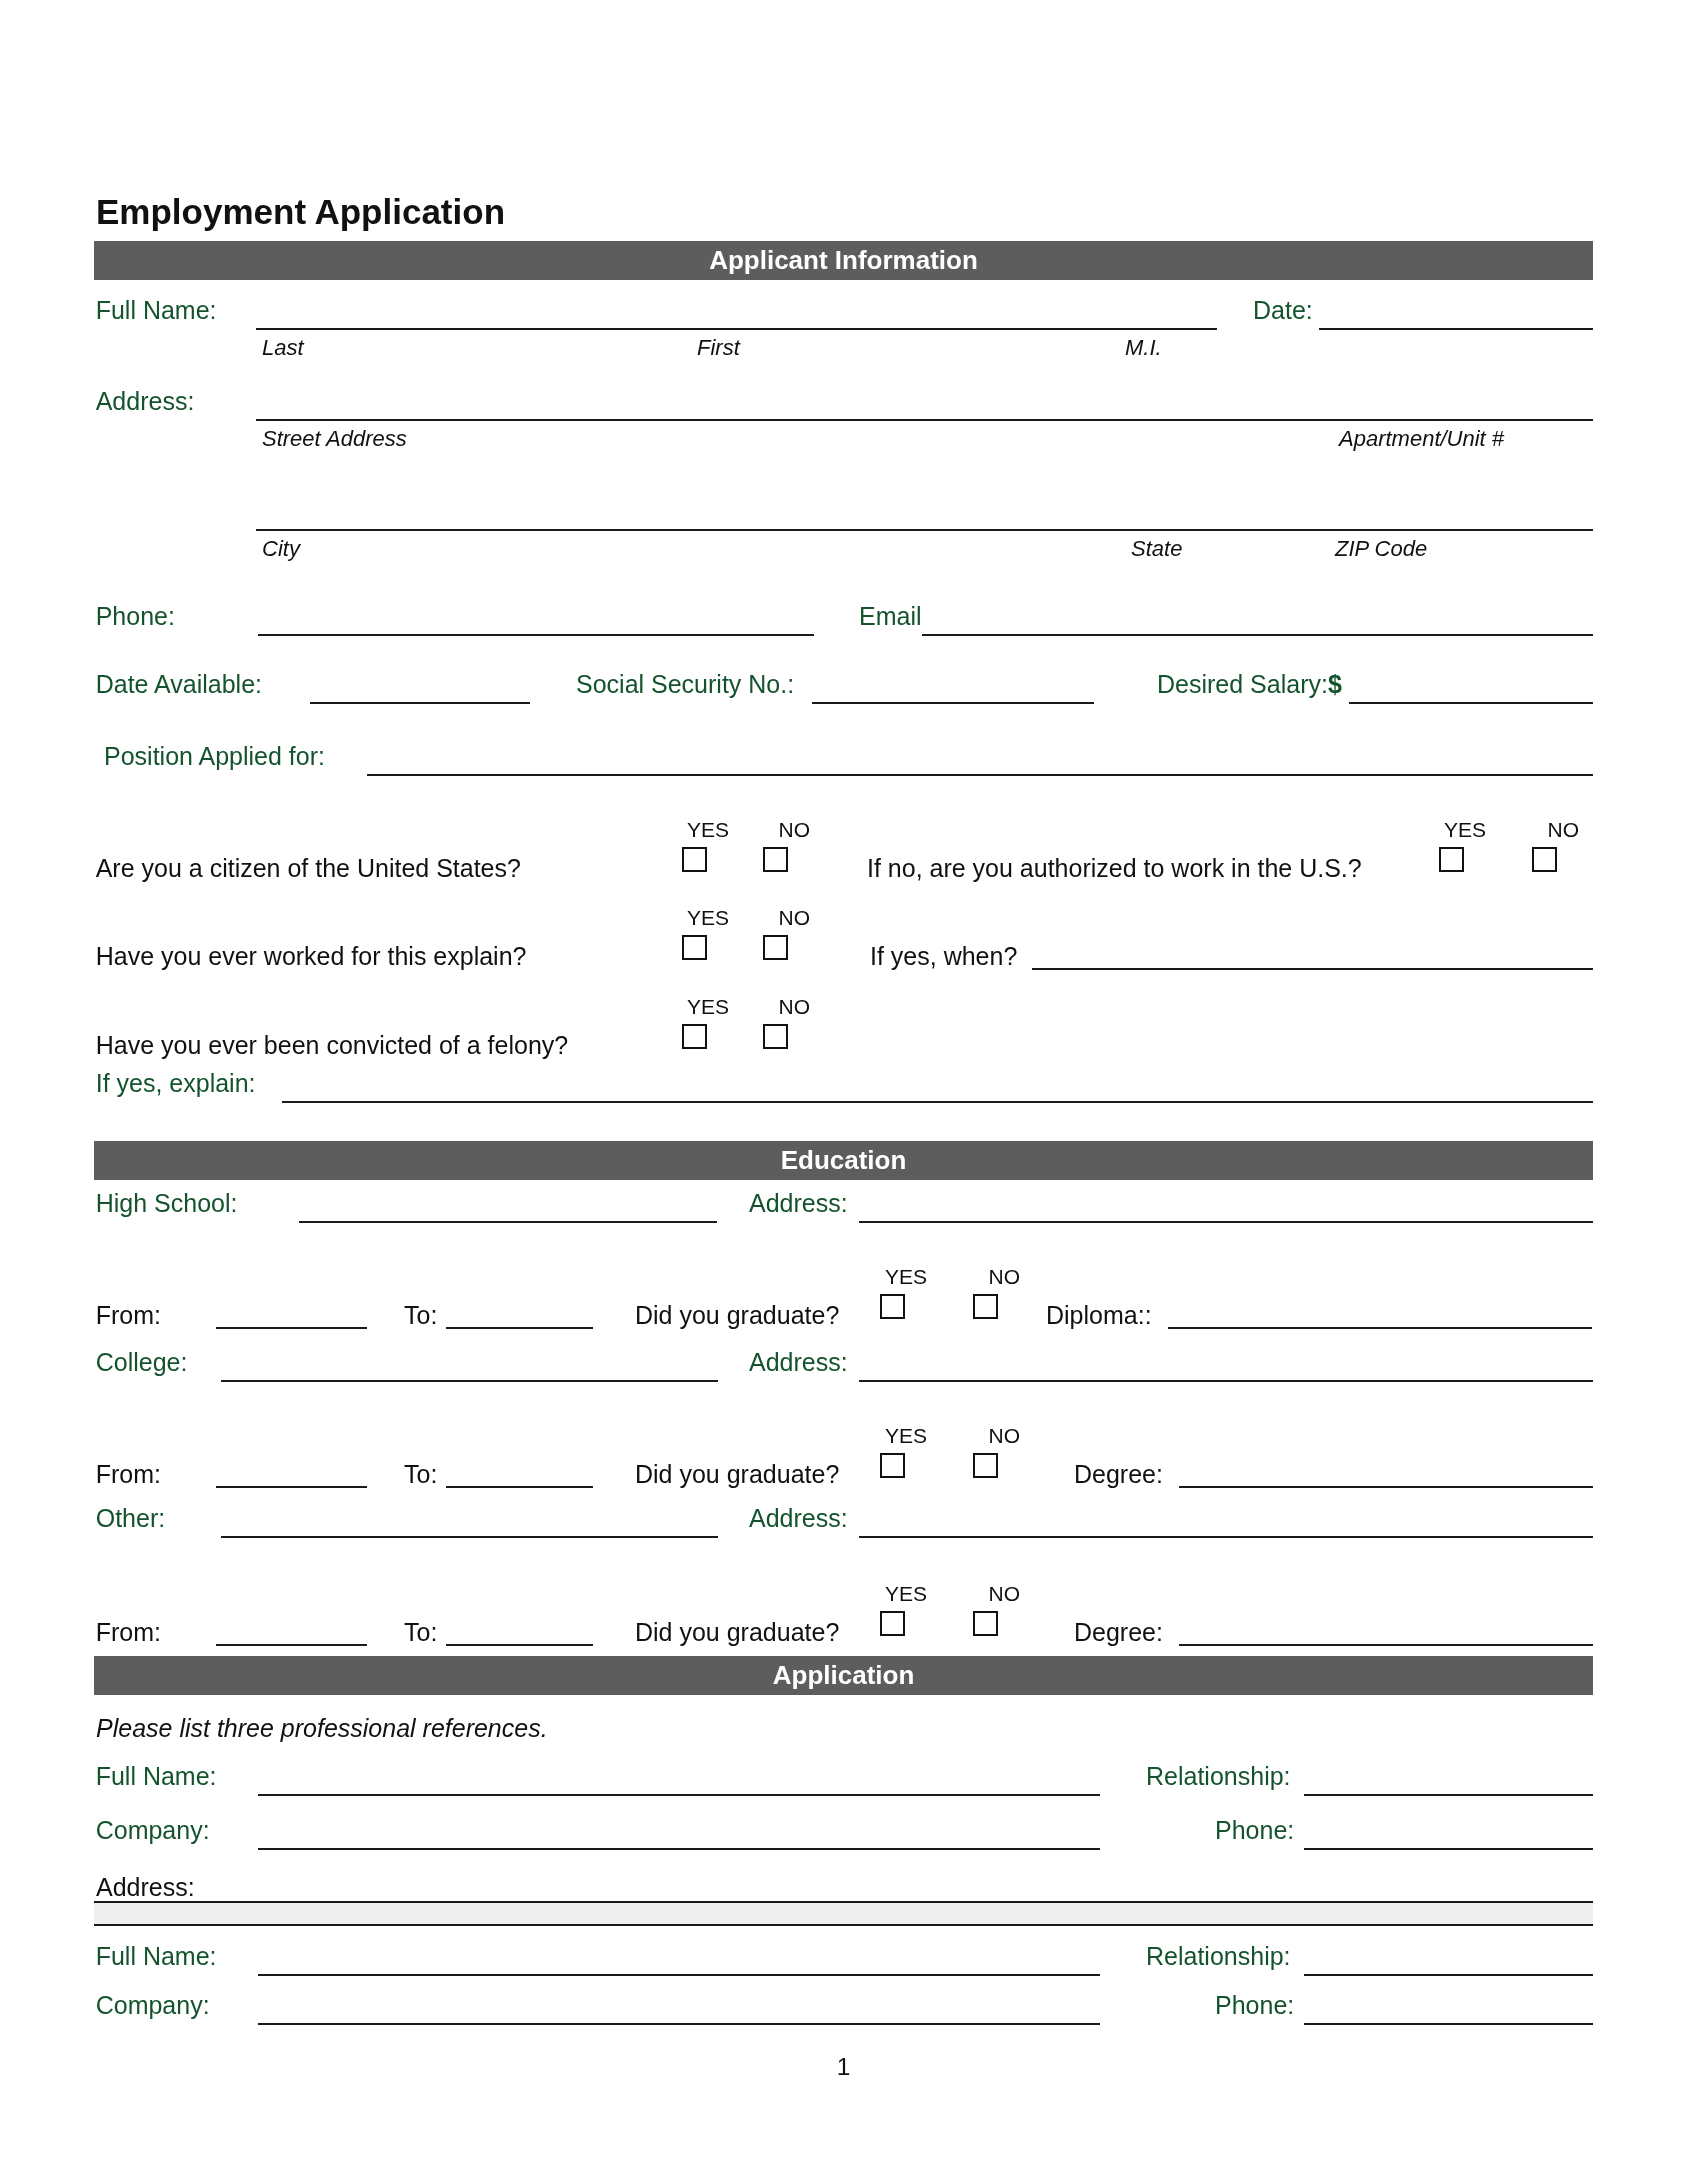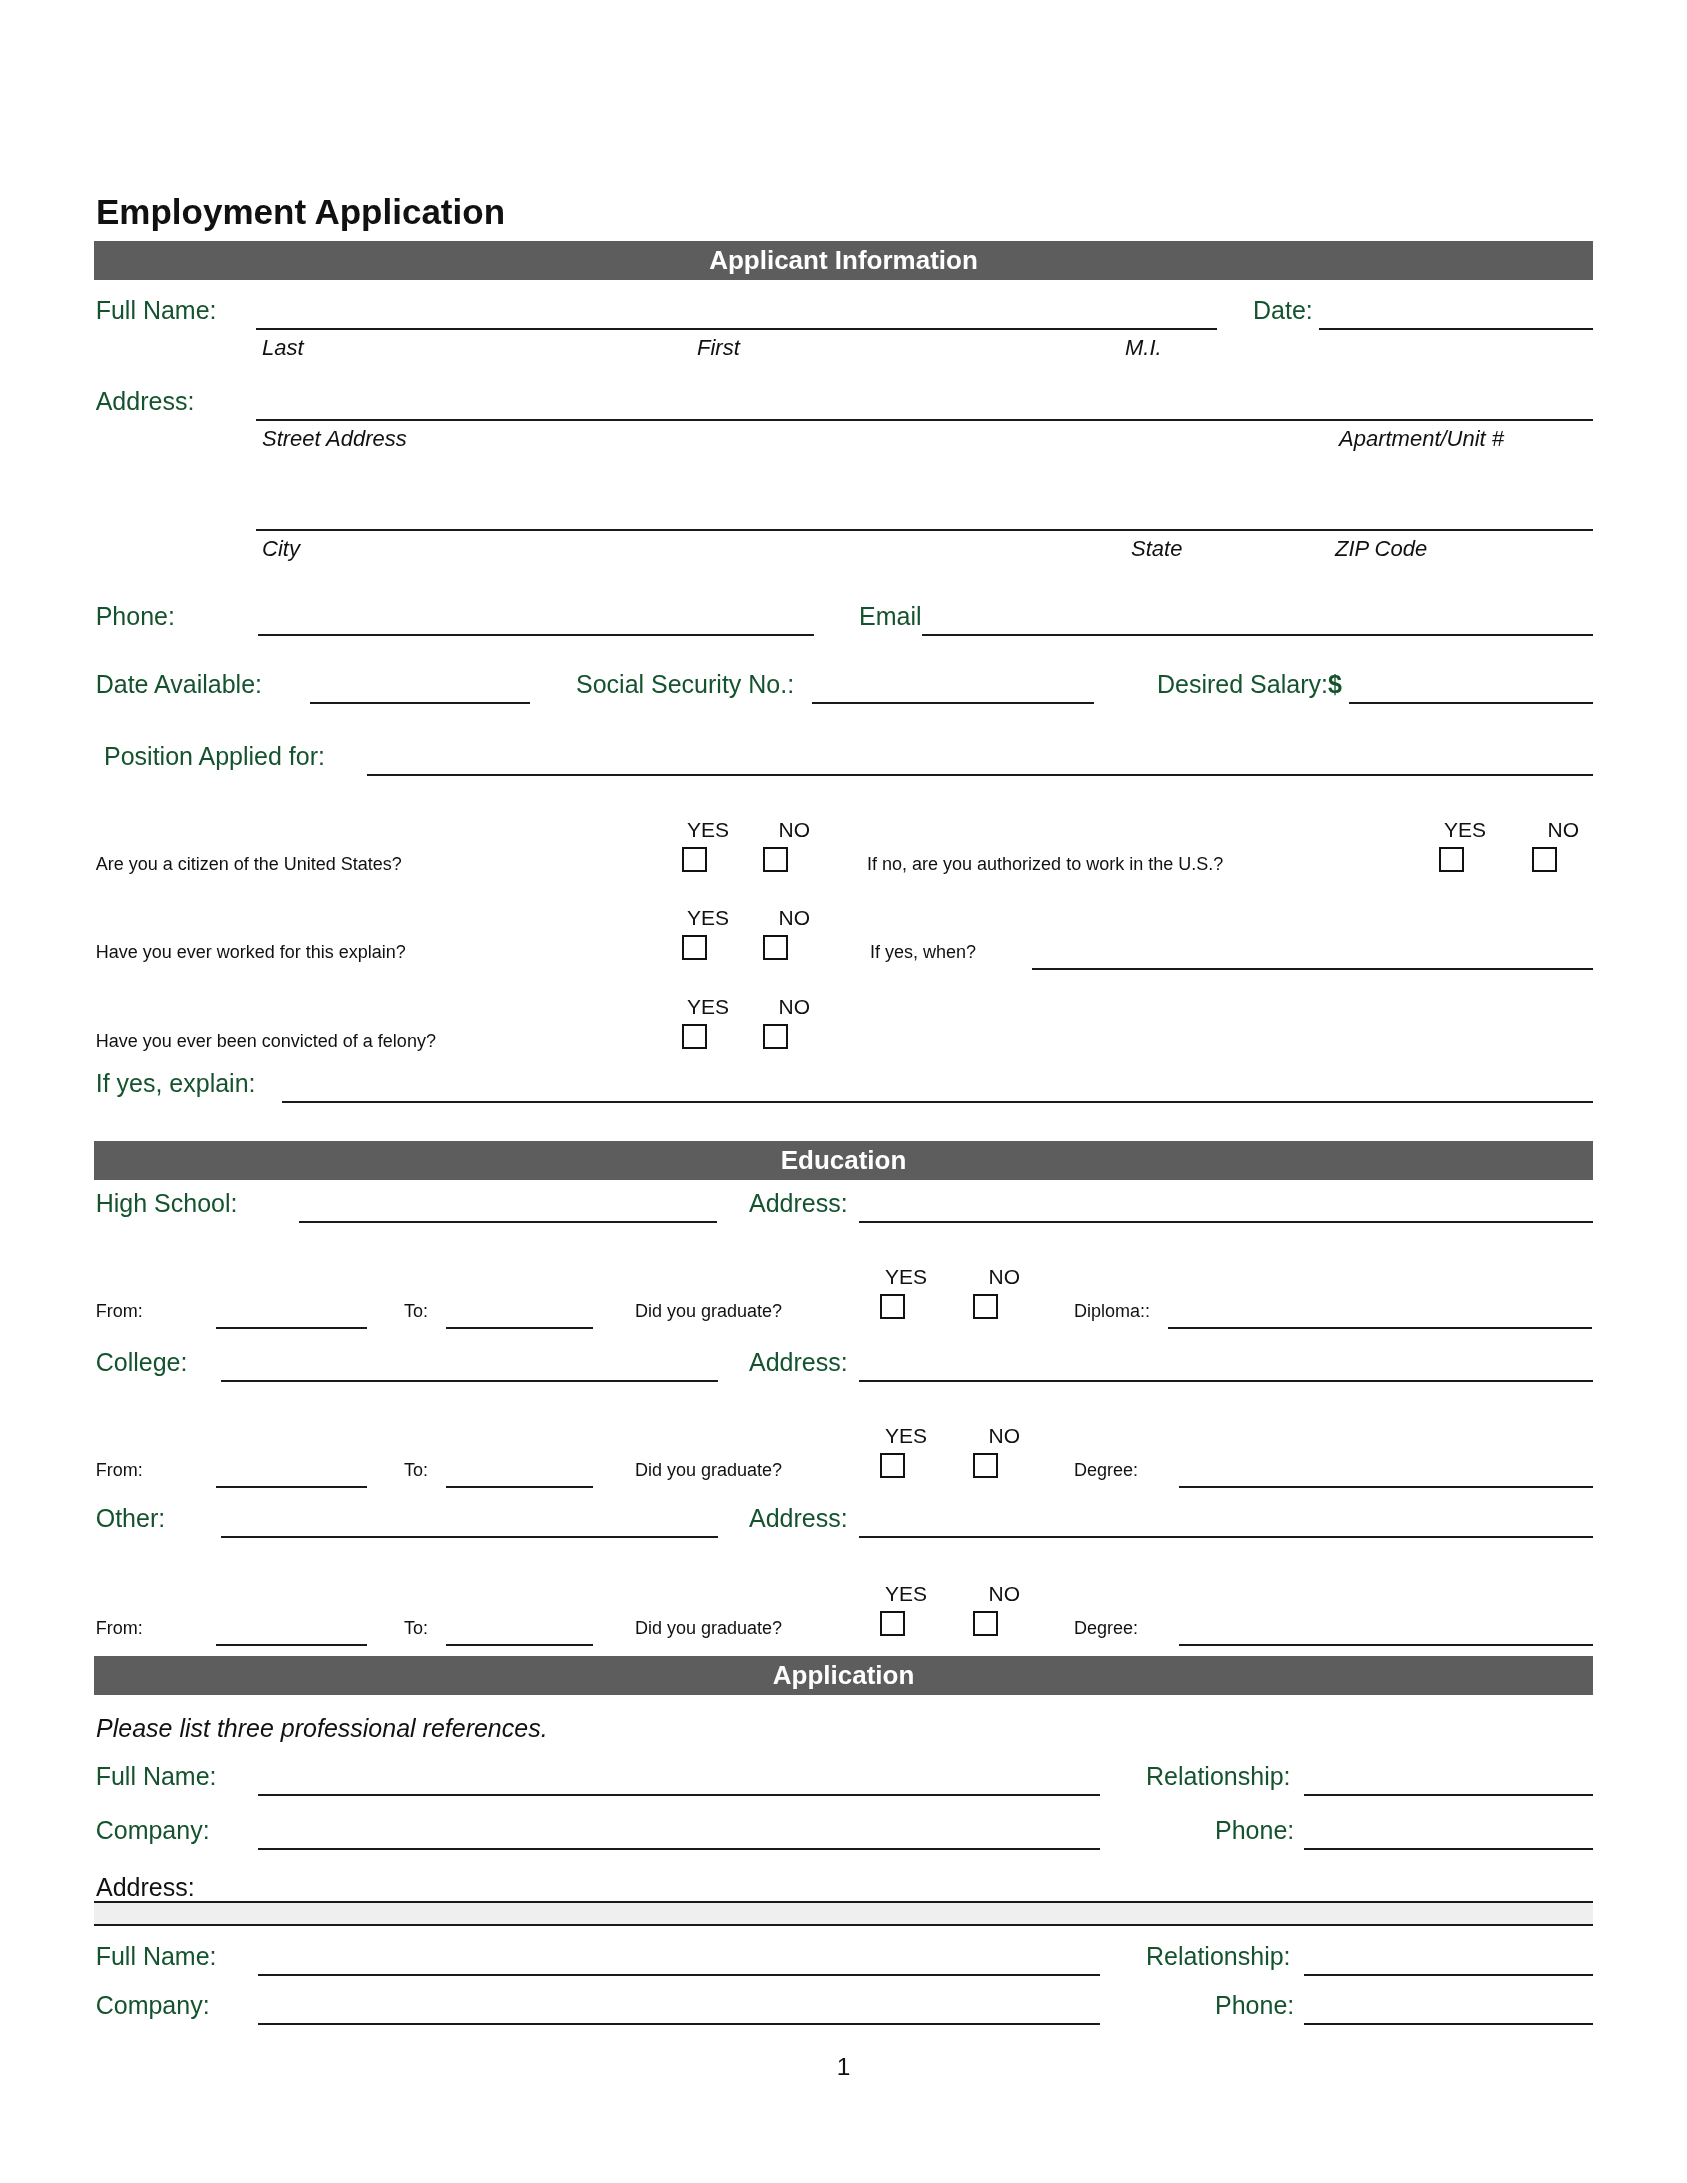--- a/index.html
+++ b/index.html
@@ -17,21 +17,21 @@
   .bar{position:absolute;left:94px;width:1499px;height:39px;background:#5d5d5d;}
   .bar span{display:block;text-align:center;color:#ffffff;font-weight:bold;font-size:26px;line-height:39px;}
   
   .row{position:absolute;left:94px;width:1499px;height:37px;}
   .lbl{position:absolute;bottom:5.2px;font-size:25px;white-space:nowrap;color:#14532d;}
   .fld{position:absolute;bottom:0;height:31px;border-bottom:2.6px solid #1a1a1a;}
   .subrow{position:absolute;left:94px;width:1499px;height:28px;}
   .sub{position:absolute;top:0;font-size:22px;font-style:italic;white-space:nowrap;color:#111;}
   
   .qrow{position:absolute;left:94px;width:1499px;height:70px;}
-  .qtext{position:absolute;top:35px;font-size:18px;white-space:nowrap;color:#111;}
+  .qtext{position:absolute;top:35px;font-size:25px;white-space:nowrap;color:#111;}
   .chkcol{position:absolute;top:0;width:70px;text-align:right;}
   .cap{display:block;font-size:21px;line-height:21px;color:#111;}
   .chkbox{width:21px;height:21px;border:2.6px solid #111;margin:7px auto 0;background:#fff;}
   .qfld{position:absolute;top:30px;height:31px;border-bottom:2.6px solid #1a1a1a;}
   .note{position:absolute;left:96px;top:1714px;font-size:25px;font-style:italic;color:#111;}
   .addr-label{position:absolute;left:96px;top:1873px;font-size:25px;color:#111;}
   .addr-band{position:absolute;left:94px;top:1901px;width:1499px;height:21px;
              background:#efefef;border-top:2.6px solid #1a1a1a;border-bottom:2.6px solid #1a1a1a;}
   .pagenum{position:absolute;left:94px;top:2053px;width:1499px;text-align:center;font-size:24.5px;color:#111;}
   b.dollar{font-weight:bold;}
@@ -169,21 +169,21 @@
     <div class="qfld" style="left:352px;width:147px;"></div>
     <span class="qtext" style="left:541px;">Did you graduate?</span>
     <div class="chkcol" style="left:763px;">
       <span class="cap">YES</span>
       <div class="chkbox"></div>
     </div>
     <div class="chkcol" style="left:856px;">
       <span class="cap">NO</span>
       <div class="chkbox"></div>
     </div>
-    <span class="qtext" style="left:980px;">Diploma::</span>
+    <span class="qtext" style="left:952px;">Diploma::</span>
     <div class="qfld" style="left:1074px;width:424px;"></div>
   </div>
 
   <div class="row" style="top:1345px;">
     <span class="lbl" style="left:1.7px;">College:</span>
     <div class="fld" style="left:127px;width:497px;"></div>
     <span class="lbl" style="left:655px;">Address:</span>
     <div class="fld" style="left:765px;width:734px;"></div>
   </div>
 

